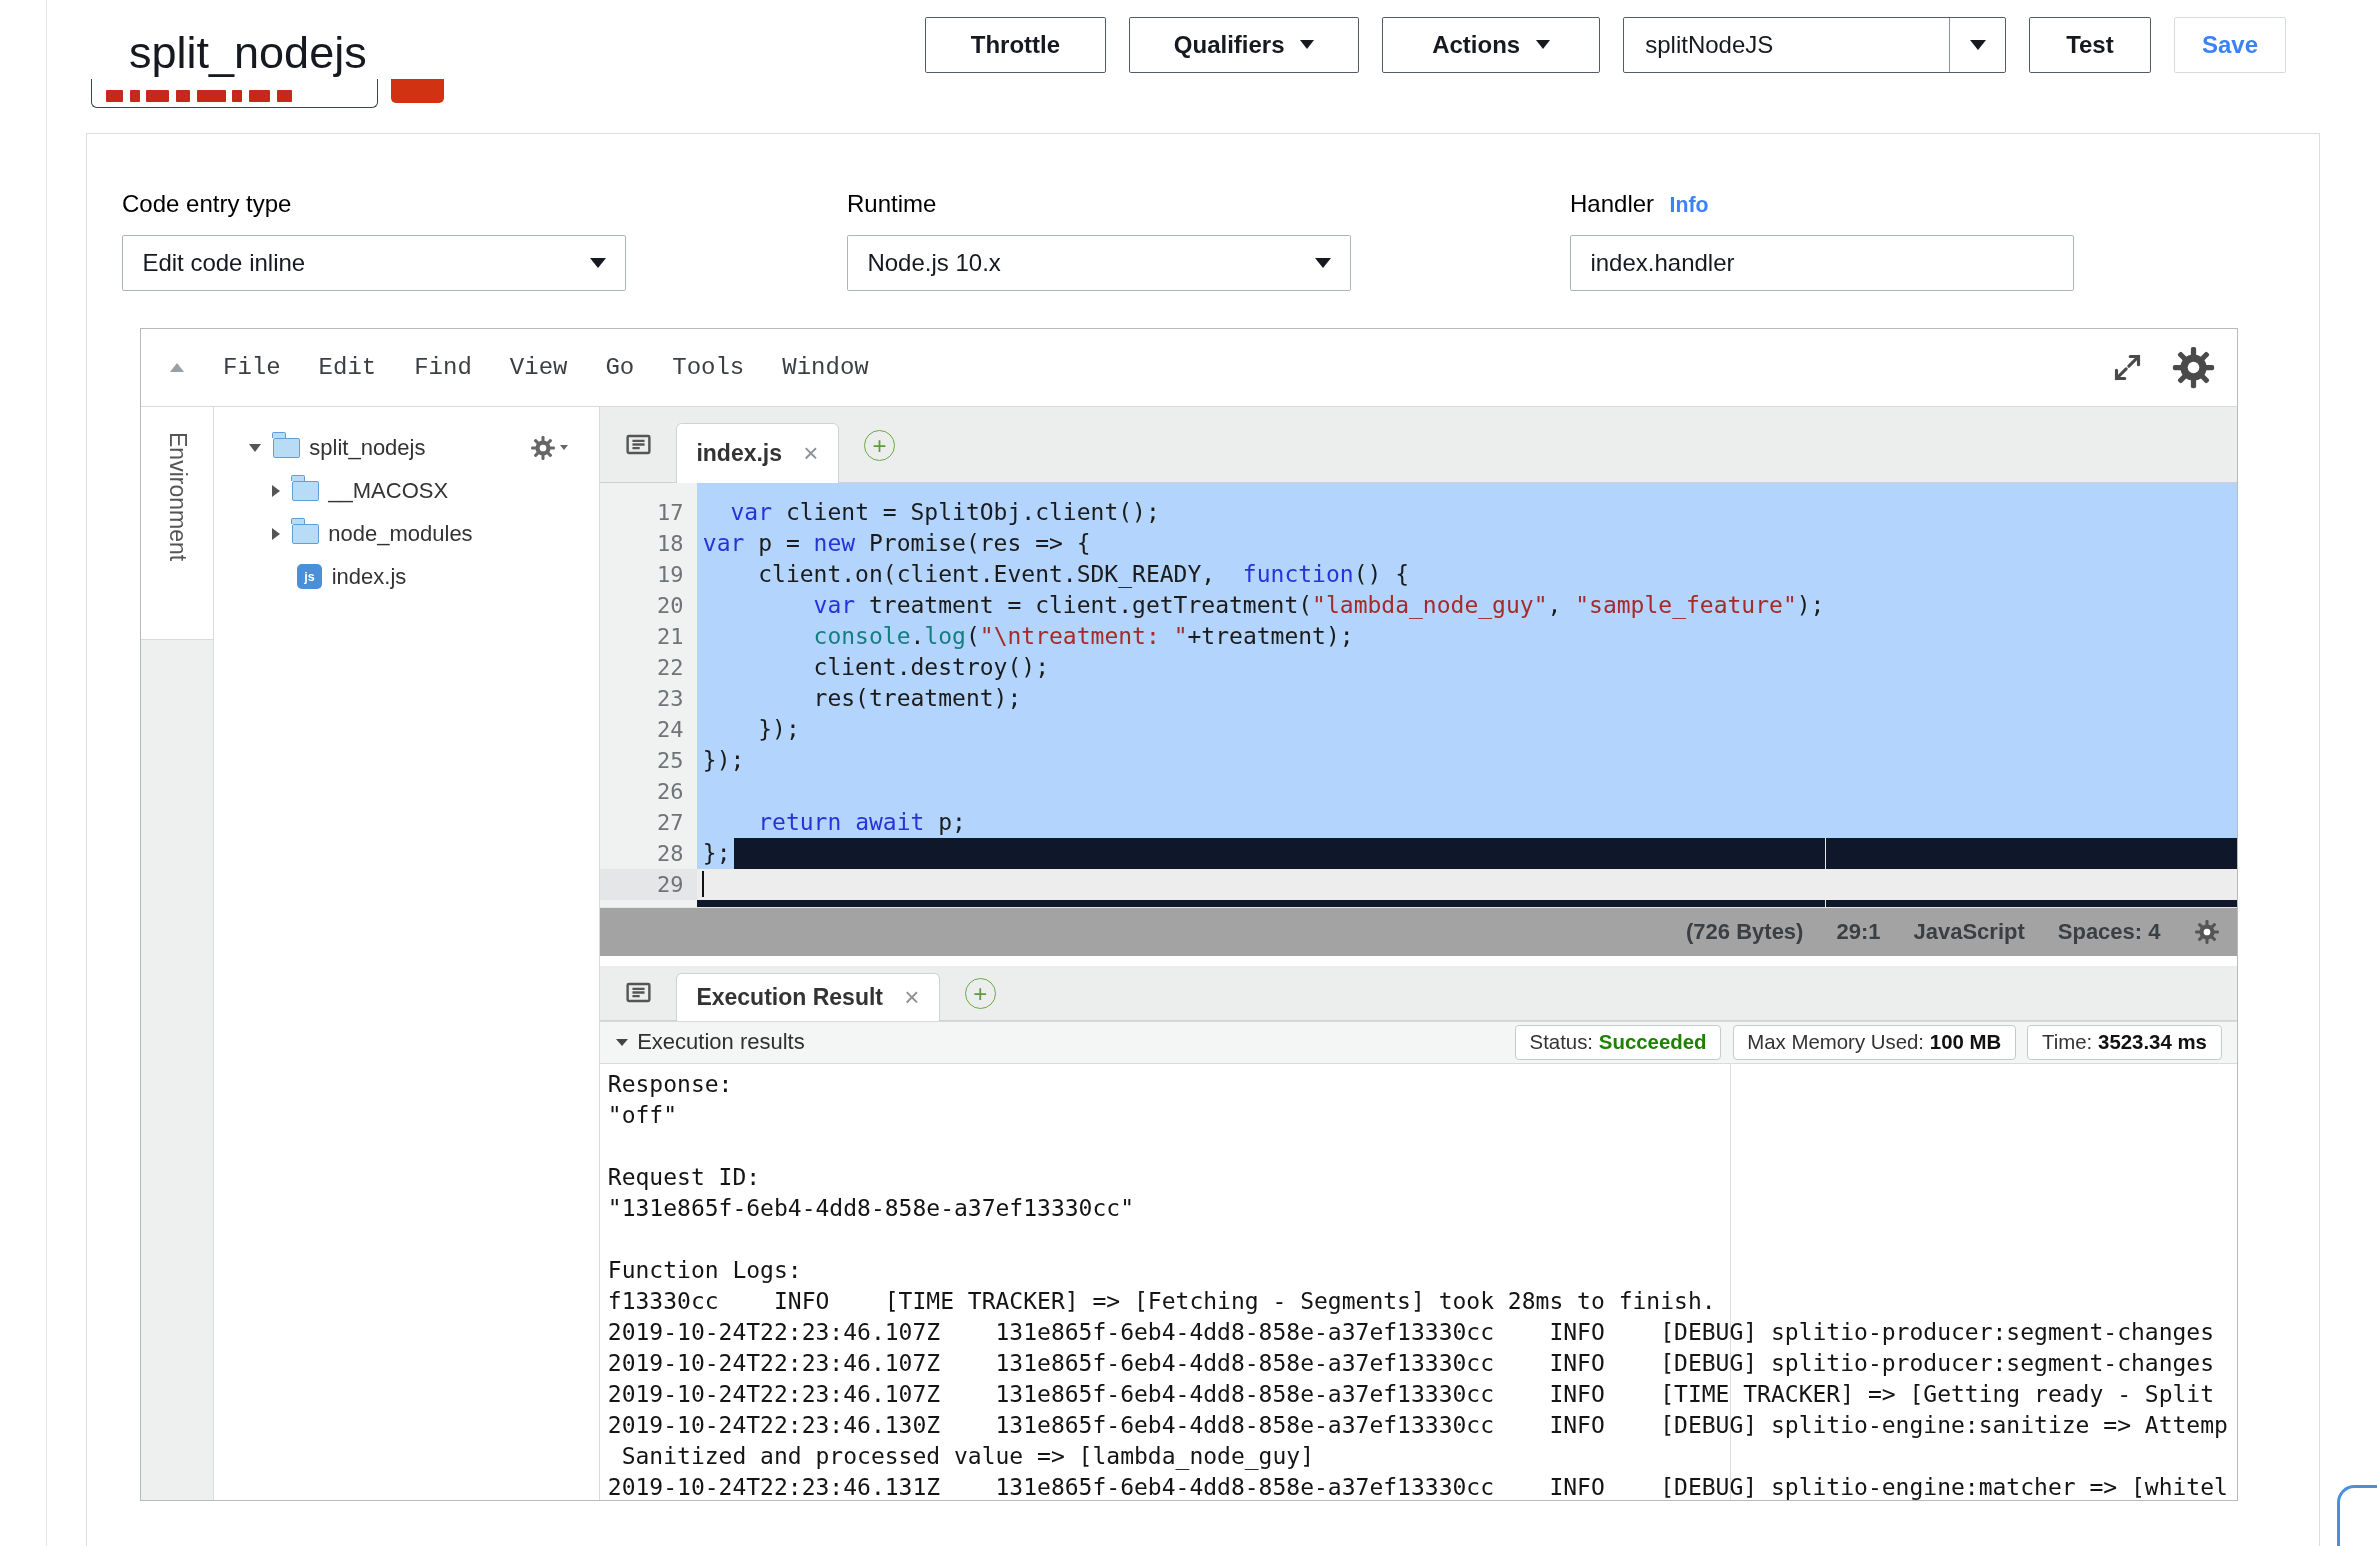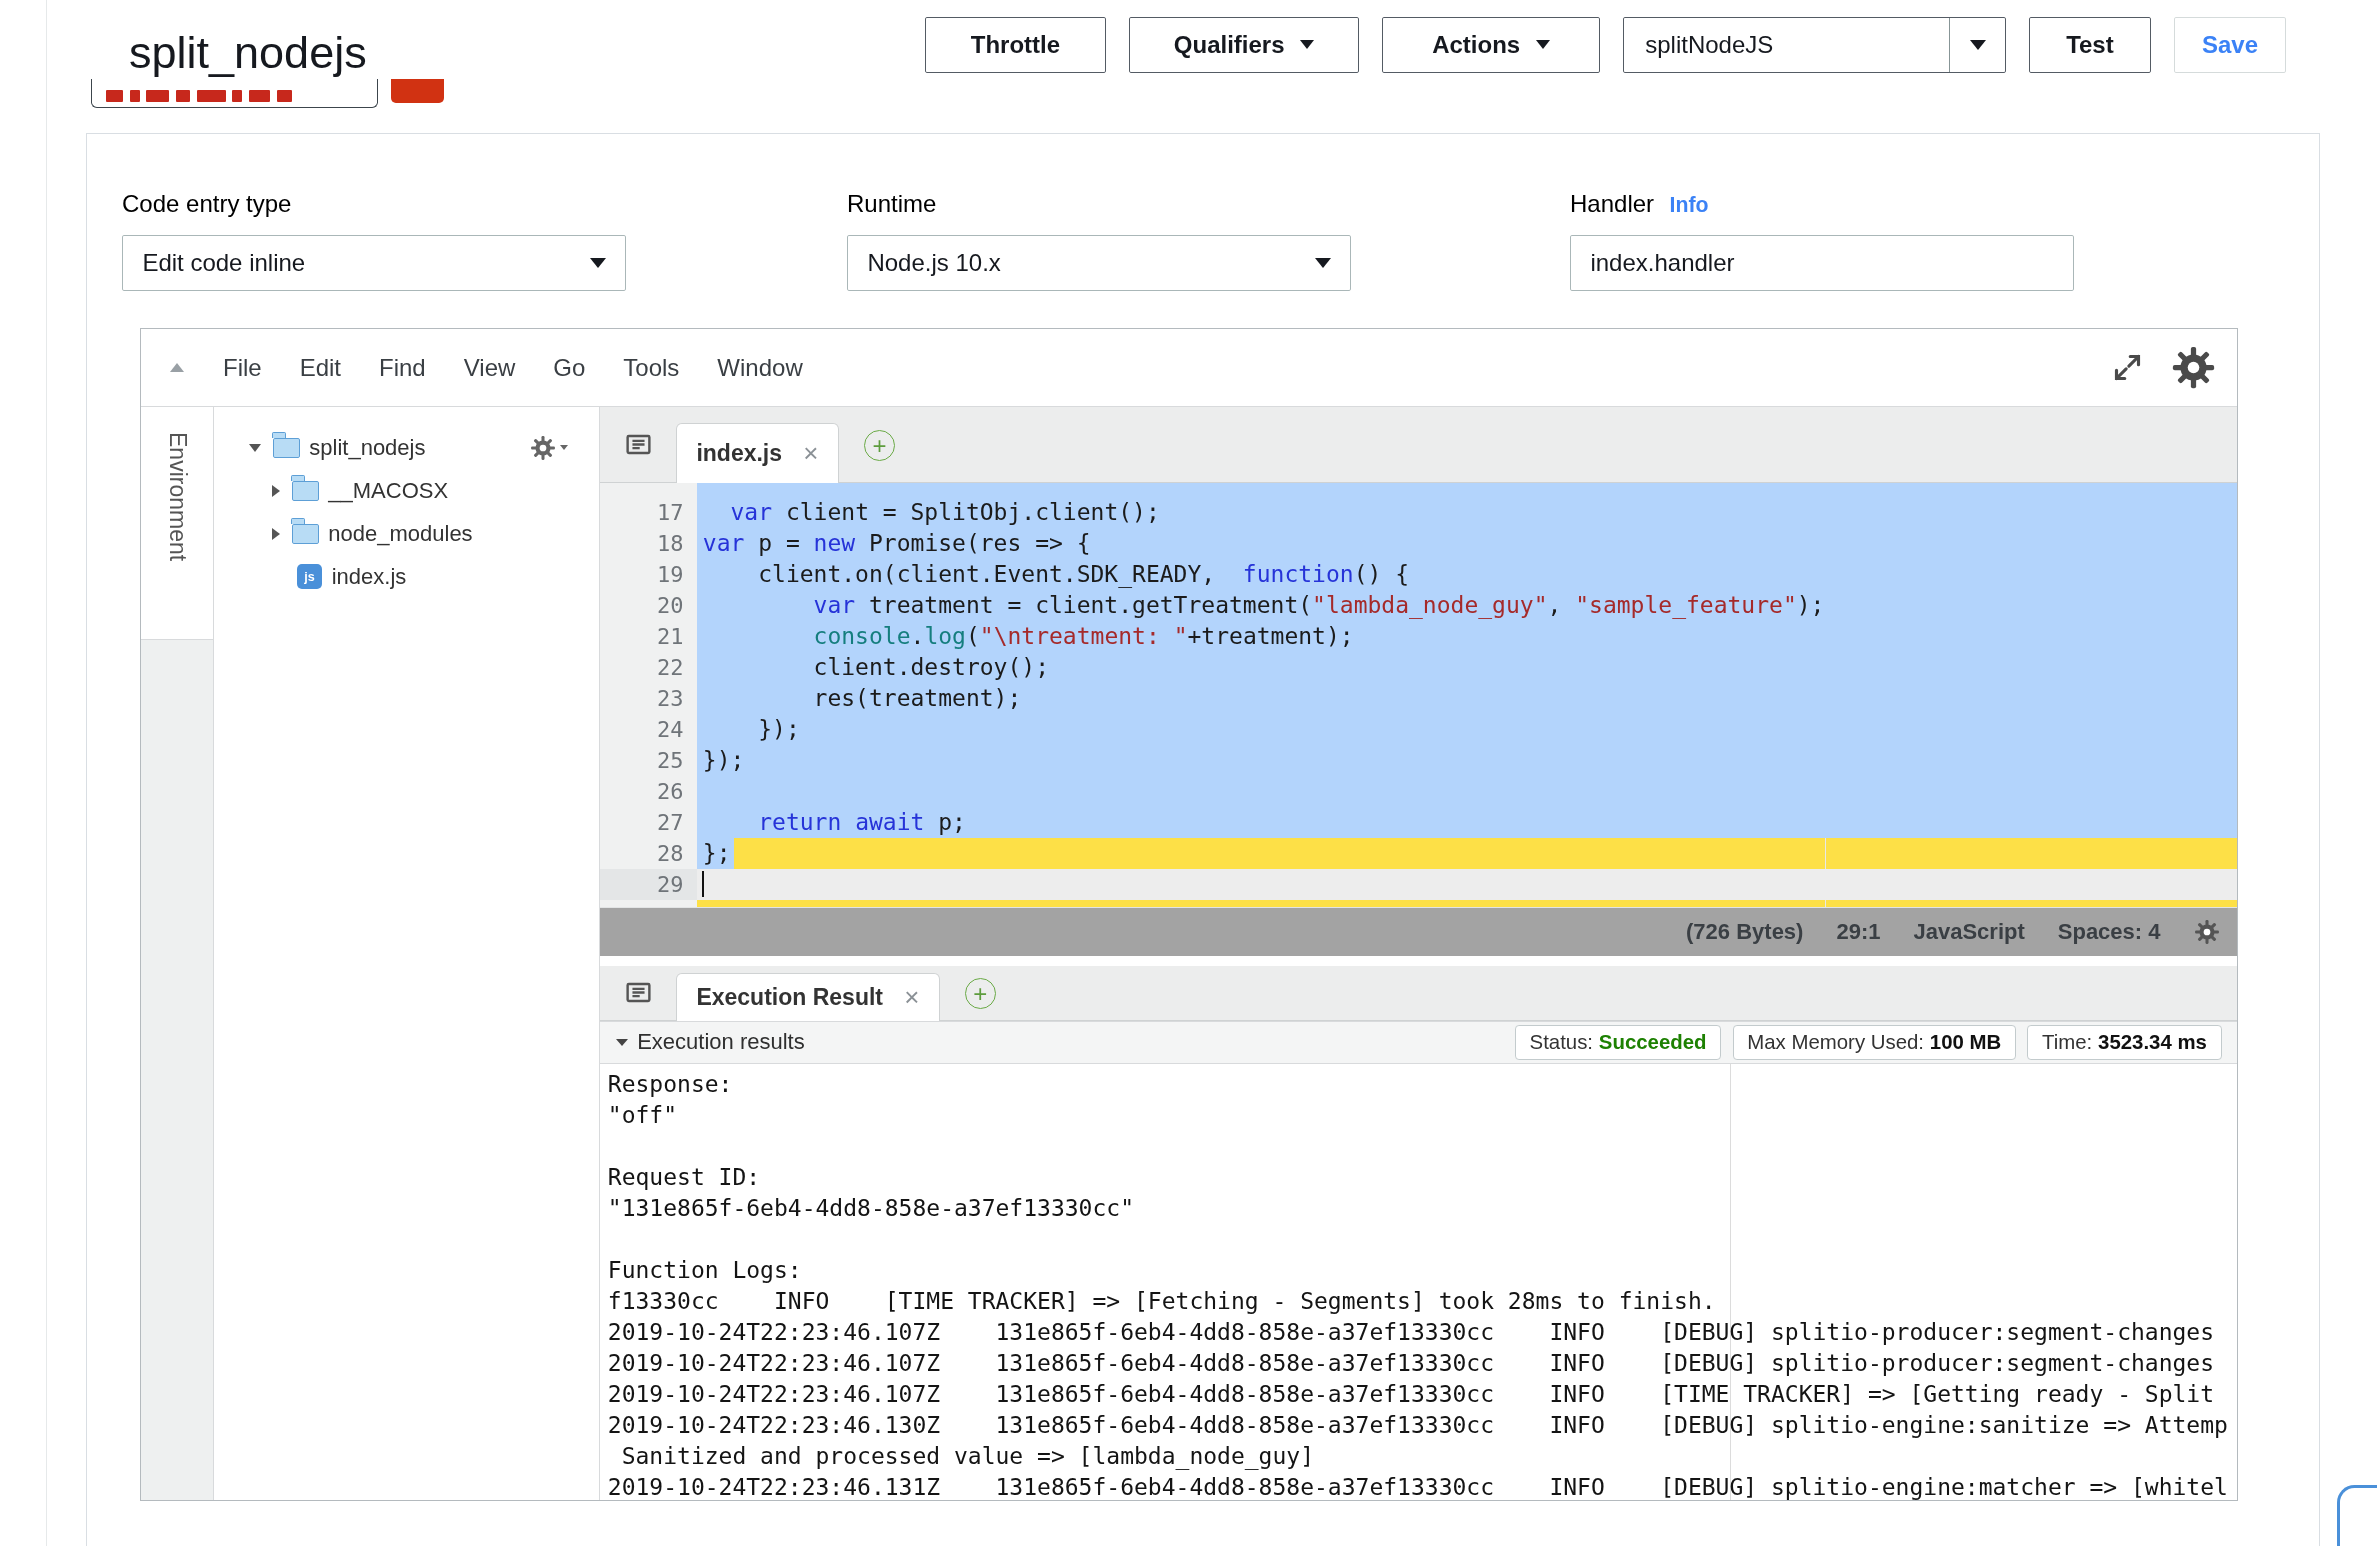--- a/index.html
+++ b/index.html
@@ -34,21 +34,21 @@
   .fld-label { position:absolute; top:56px; font-size:24px; color:#000; }
   .fld { position:absolute; top:101px; width:504px; height:56px; border:1px solid #aab7b8; border-radius:1.9px; background:#fff;
          display:flex; align-items:center; justify-content:space-between; padding:0 19.4px; font-size:24px; color:#16191f; cursor:pointer; }
   .fld input { border:none; outline:none; font-size:24px; color:#16191f; width:100%; font-family:inherit; background:transparent; }
   .info-link { color:#3b82f6; font-size:21.3px; font-weight:700; margin-left:15.5px; cursor:pointer; }
 
   
   .ide { position:absolute; left:53px; top:194px; width:2098px; height:1173px; border:1px solid #b4babe; background:#fff; display:flex; flex-direction:column; }
   .menubar { height:78px; background:#fff; border-bottom:1px solid #d8dadc; display:flex; align-items:center; padding-left:29px; }
   .collapse-tri { width:0; height:0; border-left:7.8px solid transparent; border-right:7.8px solid transparent; border-bottom:9.7px solid #99a0a5; margin-right:39px; cursor:pointer; }
-  .menu-item { font-size:24px; color:#3a3f44; margin-right:38px; cursor:pointer; }
+  .menu-item { font-size:24px; color:#3a3f44; margin-right:38px; cursor:pointer;font-family:Liberation Mono, monospace; }
   .menubar-right { margin-left:auto; display:flex; align-items:center; gap:27px; padding-right:21.3px; }
 
   .ide-body { flex:1; display:flex; min-height:0; }
   .env-strip { width:73px; background:#eef0f0; border-right:1px solid #d8dadc; position:relative; }
   .env-tab { height:233px; background:#fff; border-bottom:1px solid #d8dadc; display:flex; justify-content:center; padding-top:25px; cursor:pointer; }
   .env-tab span { writing-mode:vertical-rl; font-size:23px; color:#555; }
 
   .tree { width:386px; background:#fff; border-right:1px solid #d8dadc; padding-top:19.4px; }
   .tree-row { height:43px; display:flex; align-items:center; font-size:22px; color:#333; cursor:pointer; }
   .tree-row .lbl { margin-left:9.7px; }
@@ -68,21 +68,21 @@
   .tab-list-btn { width:76px; height:100%; display:flex; align-items:center; justify-content:center; cursor:pointer; }
   .tab { background:#fff; border:1px solid #cfd2d3; border-bottom:none; border-radius:5.8px 5.8px 0 0; height:60px;
          margin-bottom:-1px; display:flex; align-items:center; padding:0 19.4px; font-size:23px; font-weight:700; color:#333;
          position:relative; z-index:2; cursor:pointer; }
   .tab-bar.exec .tab { height:48px; }
   .tab .close { margin-left:21.3px; color:#8b9196; font-size:26px; font-weight:400; cursor:pointer; }
   .plus-btn { width:31px; height:31px; border:1.9px solid #6aaa46; border-radius:50%; color:#5d9c3d; font-size:24px; line-height:25px;
               display:flex; align-items:center; justify-content:center; margin:0 0 21.3px 25px; cursor:pointer; }
   .tab-bar.exec .plus-btn { margin-bottom:10.7px; }
 
-  .code-area { height:424px; position:relative; background:#fde047; overflow:hidden; }
+  .code-area { height:424px; position:relative; background:#0f172a; overflow:hidden; }
   .code-area::before { content:""; position:absolute; left:0; top:0; bottom:0; width:97px; background:#f0f1f1; }
   .code-area::after  { content:""; position:absolute; left:1225px; top:0; bottom:0; width:1px; background:#e8e8e8; }
   .code-row { display:flex; height:31px; position:relative; z-index:1; }
   .code-row.sliver { height:13.6px; }
   .gut { flex:0 0 97px; text-align:right; padding-right:13.6px; font-family:"DejaVu Sans Mono","Liberation Mono",monospace;
          font-size:22px; line-height:31px; color:#6f7479; }
   .src { flex:1; white-space:pre; padding-left:5.8px; font-family:"DejaVu Sans Mono","Liberation Mono",monospace;
          font-size:23px; line-height:31px; color:#1b1b1b; position:relative; }
   .code-row.sel-full .src { background:#b3d4fc; }
   .code-row.sel-partial .src { background:linear-gradient(90deg,#b3d4fc 0 37px,rgba(0,0,0,0) 37px); }

